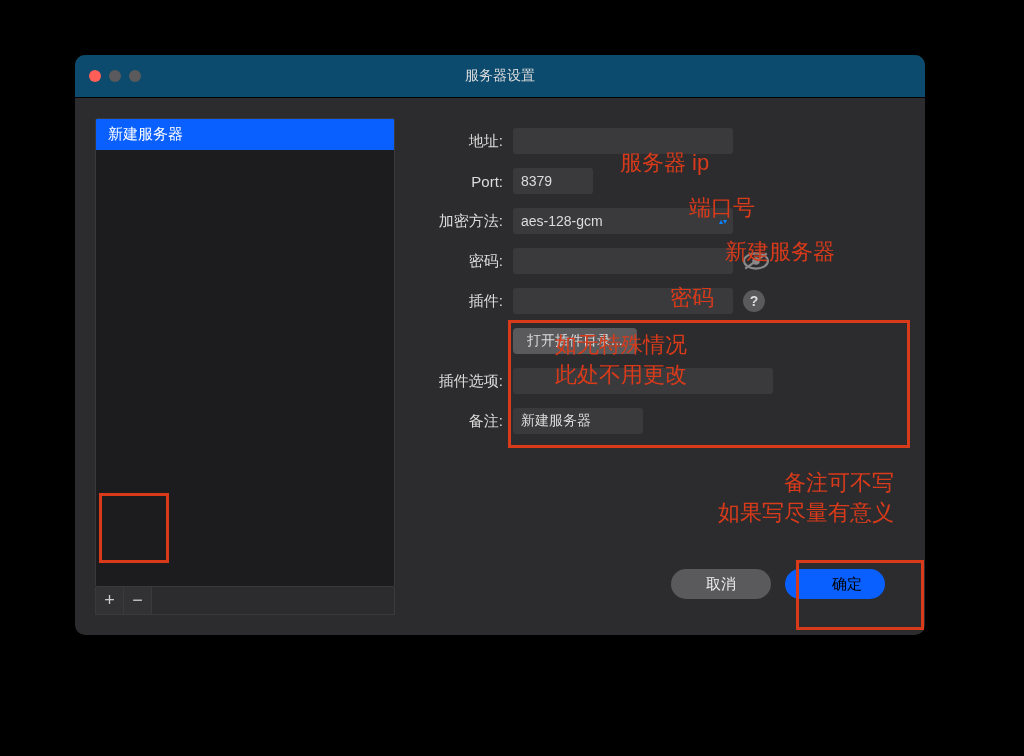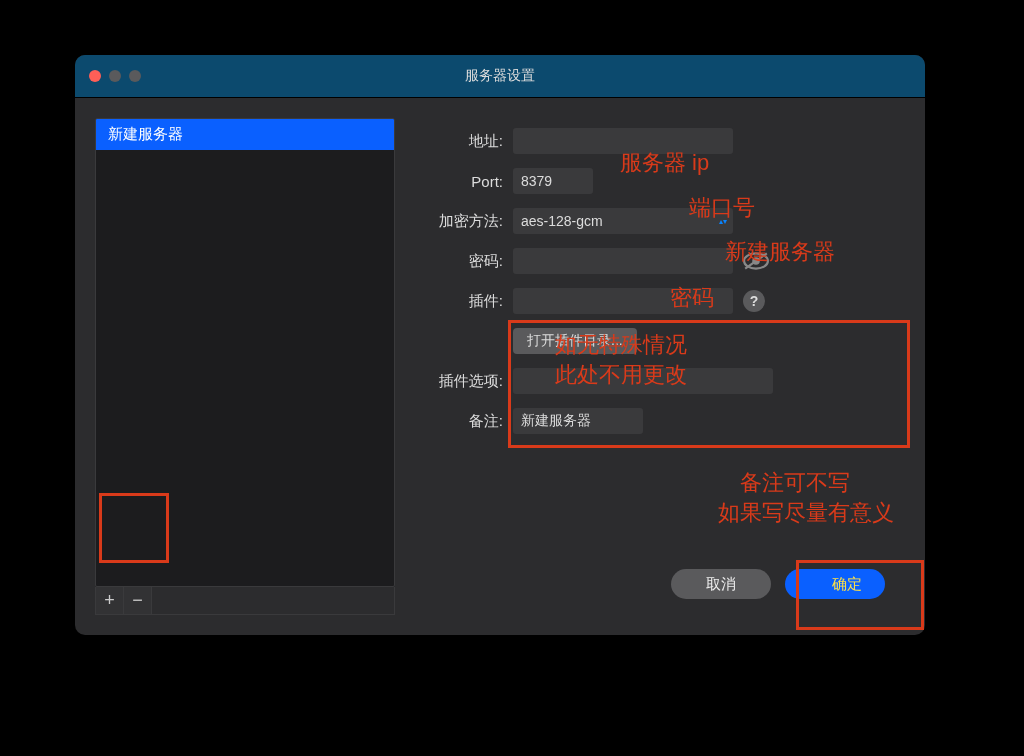--- a/index.html
+++ b/index.html
@@ -184,21 +184,21 @@
       min-width: 100px;
       height: 30px;
       border-radius: 15px;
       display: flex;
       align-items: center;
       justify-content: center;
       font-size: 15px;
       cursor: pointer;
     }
     .btn-cancel { background: #5a5a5c; color: #eee; }
-    .btn-ok { background: #0a60ff; color: #fde047; padding-left: 24px; }
+    .btn-ok { background: #0a60ff; color: #000000; padding-left: 24px; }
 
     
     .anno-box {
       position: absolute;
       border: 3px solid #d93a1a;
       pointer-events: none;
     }
     .anno-text {
       position: absolute;
       color: #d93a1a;
@@ -300,17 +300,17 @@
 
 <div class="anno-text" style="left:620px; top:148px">服务器 ip</div>
 <div class="anno-text" style="left:689px; top:193px">端口号</div>
 <div class="anno-text" style="left:725px; top:237px">新建服务器</div>
 <div class="anno-text" style="left:670px; top:283px">密码</div>
 
 <div class="anno-box" style="left:508px; top:320px; width:402px; height:128px"></div>
 <div class="anno-text" style="left:555px; top:330px">如无特殊情况</div>
 <div class="anno-text" style="left:555px; top:360px">此处不用更改</div>
 
-<div class="anno-text" style="left:740px; top:468px">备注可不写</div>
+<div class="anno-text" style="left:784px; top:468px">备注可不写</div>
 <div class="anno-text" style="left:718px; top:498px">如果写尽量有意义</div>
 
 <div class="anno-box" style="left:99px; top:493px; width:70px; height:70px"></div>
 <div class="anno-box" style="left:796px; top:560px; width:128px; height:70px"></div>
 
 </body></html>

